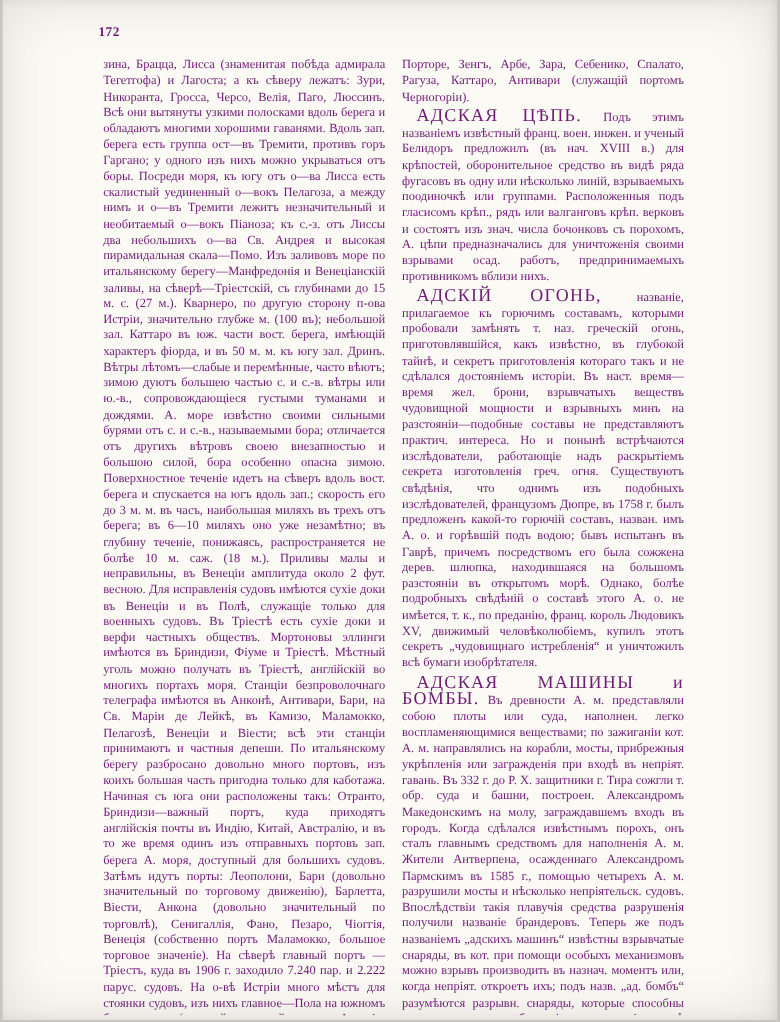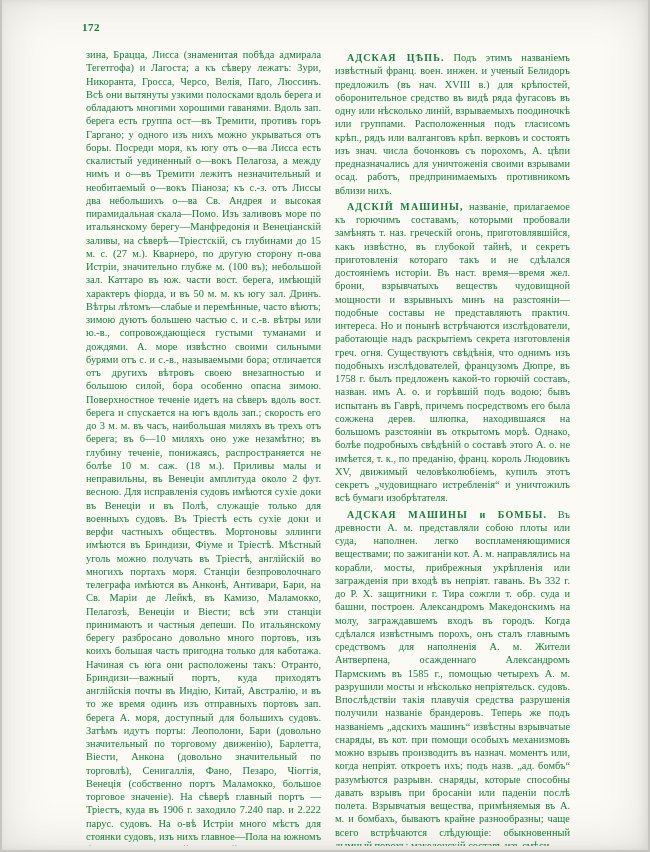--- a/index.html
+++ b/index.html
@@ -14,21 +14,21 @@
     overflow: hidden;
     background: #c7c5c0;
   }
   .page {
     position: absolute;
     left: 2px; top: 0;
     width: 646px; height: 850px;
     background: #fbfaf5;
     box-sizing: border-box;
     padding: 20px 78px 8px 84px;
-    color: #15803d;
+    color: #701a75;
     box-shadow: inset 0 0 46px rgba(95,88,75,0.18), inset -3px 0 8px rgba(95,88,75,0.12);
   }
   .header {
     position: relative;
     height: 20px;
     text-align: center;
     font-size: 11.5px;
     font-weight: bold;
     letter-spacing: 0.4px;
     white-space: nowrap;
@@ -52,50 +52,51 @@
     text-align: justify;
     font-size: 10.4px;
     line-height: 13.25px;
     hyphens: auto;
     -webkit-hyphens: auto;
   }
   .col p { margin: 0; }
   p.continuation { text-indent: 0; }
   p.article { margin-top: 3px; text-indent: 12px; }
   .article-title {
-    font-weight: bold;
-    font-size: 10px;
+    font-weight: normal;
+    font-size: 15px;
     letter-spacing: 1.1px;
   }
 </style>
 </head>
 <body>
 
 <div class="scan-wrap">
   <div class="page">
 
     <div class="header">
       <span class="page-number">172</span>
     </div>
 
     <div class="columns">
 
       <div class="col">
         <p class="continuation">зина, Брацца, Лисса (знаменитая побѣда адмирала Тегетгофа) и Лагоста; а къ сѣверу лежатъ: Зури, Никоранта, Гросса, Черсо, Велія, Паго, Люссинъ. Всѣ они вытянуты узкими полосками вдоль берега и обладаютъ многими хорошими гаванями. Вдоль зап. берега есть группа ост—въ Тремити, противъ горъ Гаргано; у одного изъ нихъ можно укрываться отъ боры. Посреди моря, къ югу отъ о—ва Лисса есть скалистый уединенный о—вокъ Пелагоза, а между нимъ и о—въ Тремити лежитъ незначительный и необитаемый о—вокъ Піаноза; къ с.-з. отъ Лиссы два небольшихъ о—ва Св. Андрея и высокая пирамидальная скала—Помо. Изъ заливовъ море по итальянскому берегу—Манфредонія и Венеціанскій заливы, на сѣверѣ—Тріестскій, съ глубинами до 15 м. с. (27 м.). Кварнеро, по другую сторону п-ова Истріи, значительно глубже м. (100 въ); небольшой зал. Каттаро въ юж. части вост. берега, имѣющій характеръ фіорда, и въ 50 м. м. къ югу зал. Дринъ. Вѣтры лѣтомъ—слабые и перемѣнные, часто вѣютъ; зимою дуютъ большею частью с. и с.-в. вѣтры или ю.-в., сопровождающіеся густыми туманами и дождями. А. море извѣстно своими сильными бурями отъ с. и с.-в., называемыми бора; отличается отъ другихъ вѣтровъ своею внезапностью и большою силой, бора особенно опасна зимою. Поверхностное теченіе идетъ на сѣверъ вдоль вост. берега и спускается на югъ вдоль зап.; скорость его до 3 м. м. въ часъ, наибольшая миляхъ въ трехъ отъ берега; въ 6—10 миляхъ оно уже незамѣтно; въ глубину теченіе, понижаясь, распространяется не болѣе 10 м. саж. (18 м.). Приливы малы и неправильны, въ Венеціи амплитуда около 2 фут. весною. Для исправленія судовъ имѣются сухіе доки въ Венеціи и въ Полѣ, служащіе только для военныхъ судовъ. Въ Тріестѣ есть сухіе доки и верфи частныхъ обществъ. Мортоновы эллинги имѣются въ Бриндизи, Фіуме и Тріестѣ. Мѣстный уголь можно получать въ Тріестѣ, англійскій во многихъ портахъ моря. Станціи безпроволочнаго телеграфа имѣются въ Анконѣ, Антивари, Бари, на Св. Маріи де Лейкѣ, въ Камизо, Маламокко, Пелагозѣ, Венеціи и Віести; всѣ эти станціи принимаютъ и частныя депеши. По итальянскому берегу разбросано довольно много портовъ, изъ коихъ большая часть пригодна только для каботажа. Начиная съ юга они расположены такъ: Отранто, Бриндизи—важный портъ, куда приходятъ англійскія почты въ Индію, Китай, Австралію, и въ то же время одинъ изъ отправныхъ портовъ зап. берега А. моря, доступный для большихъ судовъ. Затѣмъ идутъ порты: Леополони, Бари (довольно значительный по торговому движенію), Барлетта, Віести, Анкона (довольно значительный по торговлѣ), Сенигаллія, Фано, Пезаро, Чіоггія, Венеція (собственно портъ Маламокко, большое торговое значеніе). На сѣверѣ главный портъ — Тріестъ, куда въ 1906 г. заходило 7.240 пар. и 2.222 парус. судовъ. На о-вѣ Истріи много мѣстъ для стоянки судовъ, изъ нихъ главное—Пола на южномъ берегу его (главный военный портъ Австріи, соединенный жел. д. съ Вѣною). Въ глубинѣ зал. Кварнеро стоитъ портъ Фіуме, единственный большой торговый портъ А. моря и единственный портъ Венгріи; въ 1906 г. посѣтило этотъ портъ 12.637 судовъ. Далѣе идутъ порты: Буккари,</p>
       </div>
 
       <div class="col">
+        <p class="continuation">Порторе, Зенгъ, Арбе, Зара, Себенико, Спалато, Рагуза, Каттаро, Антивари (служащій портомъ Черногоріи).</p>
 
         <p class="article">
           <span class="article-title">АДСКАЯ ЦѢПЬ.</span>
           <span>Подъ этимъ названіемъ извѣстный франц. воен. инжен. и ученый Белидоръ предложилъ (въ нач. XVIII в.) для крѣпостей, оборонительное средство въ видѣ ряда фугасовъ въ одну или нѣсколько линій, взрываемыхъ поодиночкѣ или группами. Расположенныя подъ гласисомъ крѣп., рядъ или валганговъ крѣп. верковъ и состоятъ изъ знач. числа бочонковъ съ порохомъ, А. цѣпи предназначались для уничтоженія своими взрывами осад. работъ, предпринимаемыхъ противникомъ вблизи нихъ.</span>
         </p>
 
         <p class="article">
-          <span class="article-title">АДСКІЙ МАШИНЫ,</span>
+          <span class="article-title">АДСКІЙ ОГОНЬ,</span>
           <span>названіе, прилагаемое къ горючимъ составамъ, которыми пробовали замѣнять т. наз. греческій огонь, приготовлявшійся, какъ извѣстно, въ глубокой тайнѣ, и секретъ приготовленія котораго такъ и не сдѣлался достояніемъ исторіи. Въ наст. время—время жел. брони, взрывчатыхъ веществъ чудовищной мощности и взрывныхъ минъ на разстояніи—подобные составы не представляютъ практич. интереса. Но и понынѣ встрѣчаются изслѣдователи, работающіе надъ раскрытіемъ секрета изготовленія греч. огня. Существуютъ свѣдѣнія, что однимъ изъ подобныхъ изслѣдователей, французомъ Дюпре, въ 1758 г. былъ предложенъ какой-то горючій составъ, назван. имъ А. о. и горѣвшій подъ водою; бывъ испытанъ въ Гаврѣ, причемъ посредствомъ его была сожжена дерев. шлюпка, находившаяся на большомъ разстояніи въ открытомъ морѣ. Однако, болѣе подробныхъ свѣдѣній о составѣ этого А. о. не имѣется, т. к., по преданію, франц. король Людовикъ XV, движимый человѣколюбіемъ, купилъ этотъ секретъ „чудовищнаго истребленія“ и уничтожилъ всѣ бумаги изобрѣтателя.</span>
         </p>
 
         <p class="article">
           <span class="article-title">АДСКАЯ МАШИНЫ и БОМБЫ.</span>
           <span>Въ древности А. м. представляли собою плоты или суда, наполнен. легко воспламеняющимися веществами; по зажиганіи кот. А. м. направлялись на корабли, мосты, прибрежныя укрѣпленія или загражденія при входѣ въ непріят. гавань. Въ 332 г. до Р. Х. защитники г. Тира сожгли т. обр. суда и башни, построен. Александромъ Македонскимъ на молу, заграждавшемъ входъ въ городъ. Когда сдѣлался извѣстнымъ порохъ, онъ сталъ главнымъ средствомъ для наполненія А. м. Жители Антверпена, осажденнаго Александромъ Пармскимъ въ 1585 г., помощью четырехъ А. м. разрушили мосты и нѣсколько непріятельск. судовъ. Впослѣдствіи такія плавучія средства разрушенія получили названіе брандеровъ. Теперь же подъ названіемъ „адскихъ машинъ“ извѣстны взрывчатые снаряды, въ кот. при помощи особыхъ механизмовъ можно взрывъ производить въ назнач. моментъ или, когда непріят. откроетъ ихъ; подъ назв. „ад. бомбъ“ разумѣются разрывн. снаряды, которые способны давать взрывъ при бросаніи или паденіи послѣ полета. Взрывчатыя вещества, примѣняемыя въ А. м. и бомбахъ, бываютъ крайне разнообразны; чаще всего встрѣчаются слѣдующіе: обыкновенный дымный порохъ; македонскій составъ изъ смѣси</span>
         </p>
       </div>
 
     </div>

